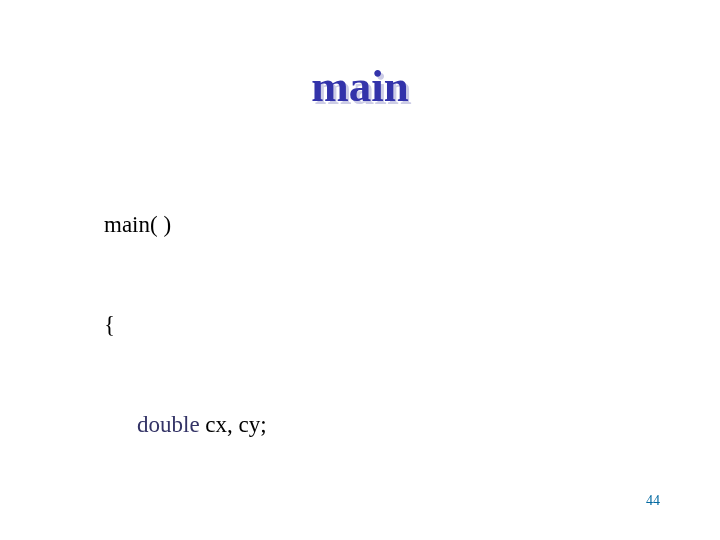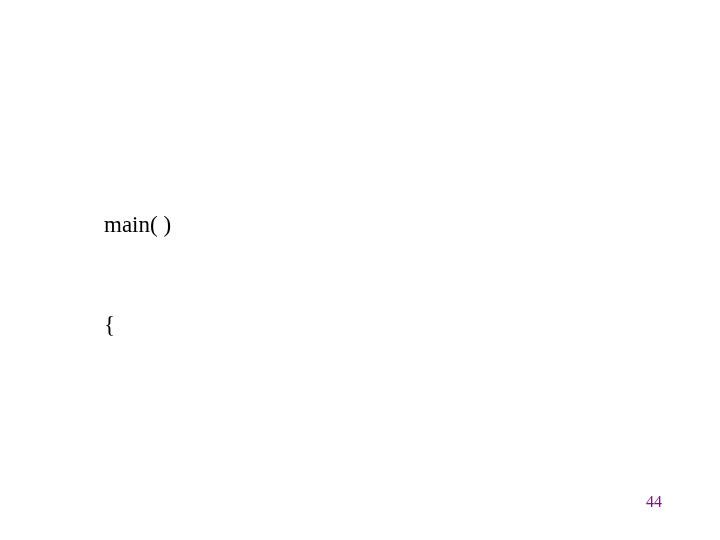--- a/index.html
+++ b/index.html
@@ -42,34 +42,36 @@
     margin-left: 44px;
   }
   .indent-1 { padding-left: 33px; }
   .keyword {
     color: var(--keyword_color, #333366);
   }
   .page-number {
     position: absolute;
     left: 646px;
     top: 493px;
-    font-size: 16px;
-    color: #701a75;
+    font-size: 14px;
+    color: #0369a1;
     font-family: "Liberation Serif", "DejaVu Serif", serif;
   }
 </style>
 </head>
 <body>
 
 <div class="slide">
 
+  <div class="slide-title">main</div>
 
   <div class="code-block">
     <div class="code-line"><span>main( )</span></div>
     <div class="code-line"><span>{</span></div>
+    <div class="code-line indent-1"><span class="keyword">double</span><span> cx, cy;</span></div>
     <div class="code-line"><span></span></div>
     
     
     
     
     
     
   </div>
 
   <div class="page-number">44</div>

